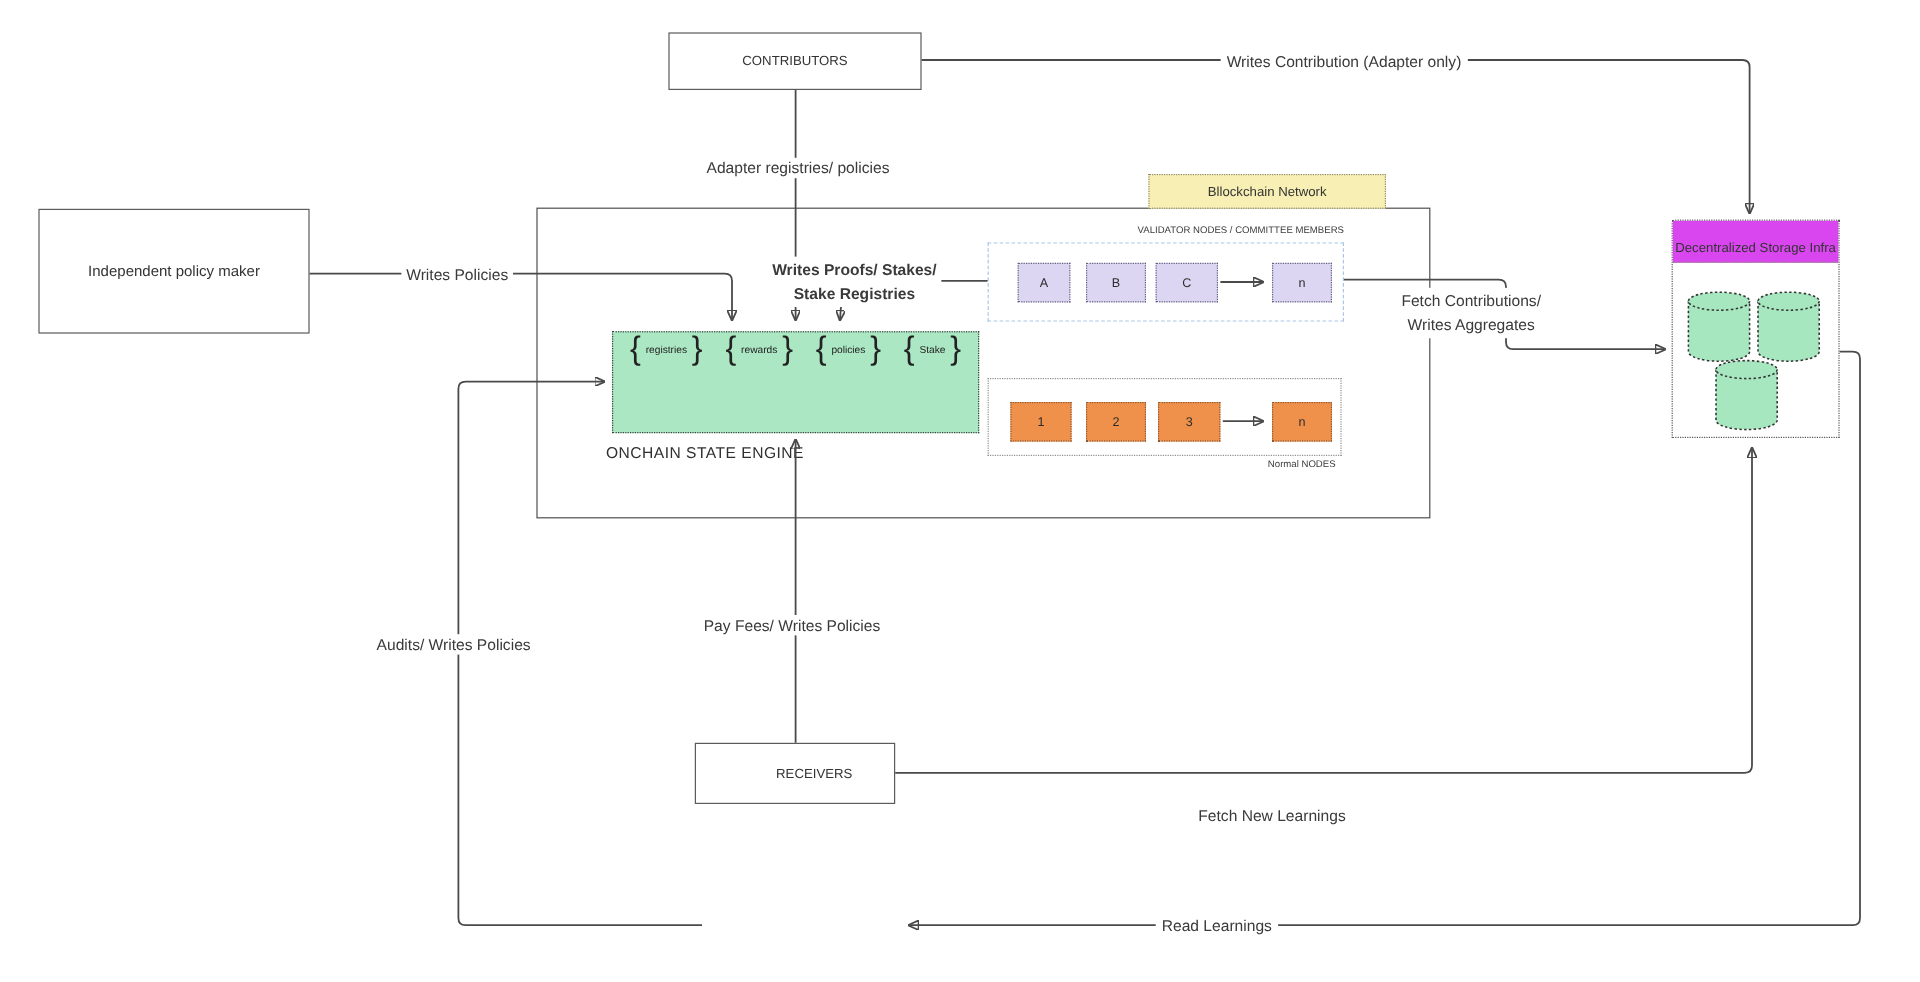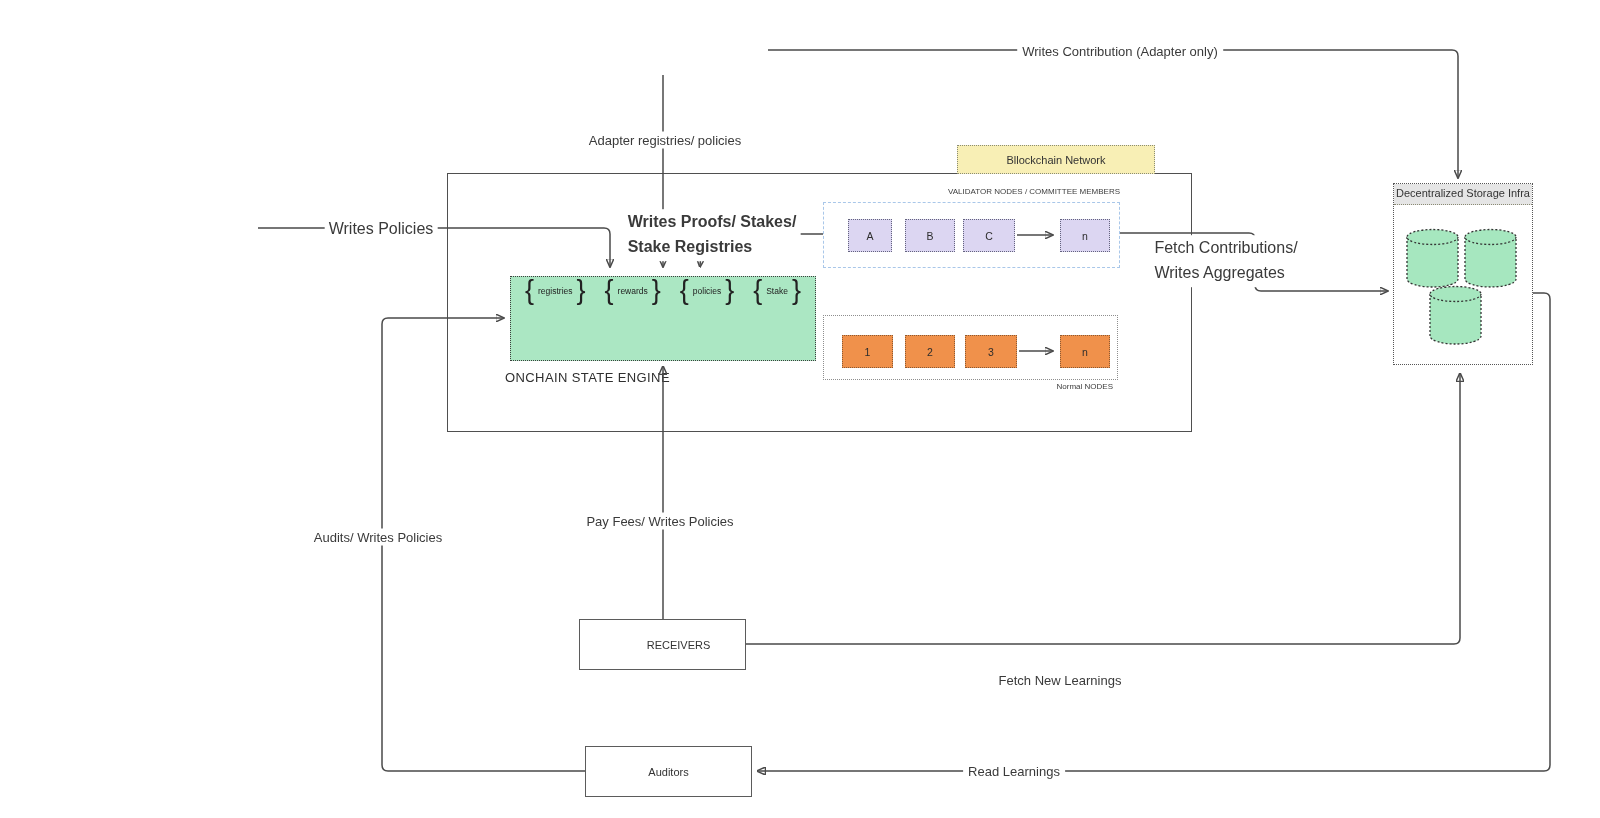--- a/index.html
+++ b/index.html
@@ -116,40 +116,41 @@
   .storage {
     position: absolute;
     left: 1393px; top: 183px;
     width: 140px; height: 182px;
     border: 1.5px dotted #565656;
     background: #ffffff;
     z-index: 2;
   }
   .storage-header {
     width: 100%;
-    background: #e5e5e5;
+    background: #d946ef;
     border-bottom: 1.5px dotted #8b8b74;
     font-size: 11px;
     line-height: 1.35;
     text-align: center;
-    padding: 2px 2px 3px 2px;
+    padding: 16px 2px 3px 2px;
     color: #333333;
   }
   .storage-body { position: relative; width: 100%; height: 146px; }
   .edge-label {
     position: absolute;
     transform: translate(-50%, -50%);
     background: #ffffff;
     padding: 1px 5px;
     font-size: 13px;
     color: #3a3a3a;
     white-space: nowrap;
     z-index: 6;
-  }
-  .edge-label.small { font-size: 16px; padding: 1px 4px; line-height: 1.55; }
+    text-align: center;
+  }
+  .edge-label.small { font-size: 13px; padding: 1px 4px; line-height: 1.55; }
   .fs11 { font-size: 11px; }
   .fs12 { font-size: 12.5px; }
 </style>
 </head>
 <body>
 
 <div class="canvas">
 
   <svg class="wires" viewBox="0 0 1600 818">
     <defs>
@@ -163,29 +164,32 @@
     <path d="M823,234 L716,234 Q703,234 701.5,247 L700,266" marker-end="url(#arw)"></path>
     <path d="M1120,233 L1249,233 Q1255,233 1255,239 L1255,285 Q1255,291 1261,291 L1387,291" marker-end="url(#arw)"></path>
     <path d="M663,619 L663,367" marker-end="url(#arw)"></path>
     <path d="M746,644 L1454,644 Q1460,644 1460,638 L1460,374" marker-end="url(#arw)"></path>
     <path d="M1533,293 L1544,293 Q1550,293 1550,299 L1550,765 Q1550,771 1544,771 L758,771" marker-end="url(#arw)"></path>
     <path d="M585,771 L388,771 Q382,771 382,765 L382,324 Q382,318 388,318 L503,318" marker-end="url(#arw)"></path>
     <path d="M1017,235 L1052,235" marker-end="url(#arw)"></path>
     <path d="M1019,351 L1052,351" marker-end="url(#arw)"></path>
   </svg>
 
-
+  <div class="box fs11" style="left:557px; top:27px; width:211px; height:48px;">
+    <span>CONTRIBUTORS</span>
+  </div>
+
+  <div class="box fs12" style="left:32px; top:174px; width:226px; height:104px;">
+    <span>Independent policy maker</span>
+  </div>
 
   <div class="box fs11" style="left:579px; top:619px; width:167px; height:51px;padding-left:32px;">
     <span>RECEIVERS</span>
   </div>
 
-  <div class="box fs11" style="left:585px; top:746px; width:167px; height:51px;">
-    <span>Auditors</span>
-  </div>
 
   <div class="bc-container"></div>
   <div class="tag fs11" style="left:957px; top:145px; width:198px; height:29px;">
     <span>Bllockchain Network</span>
   </div>
 
   <div class="engine">
     <div class="brace-item">
         <span>registries</span>
       </div>

